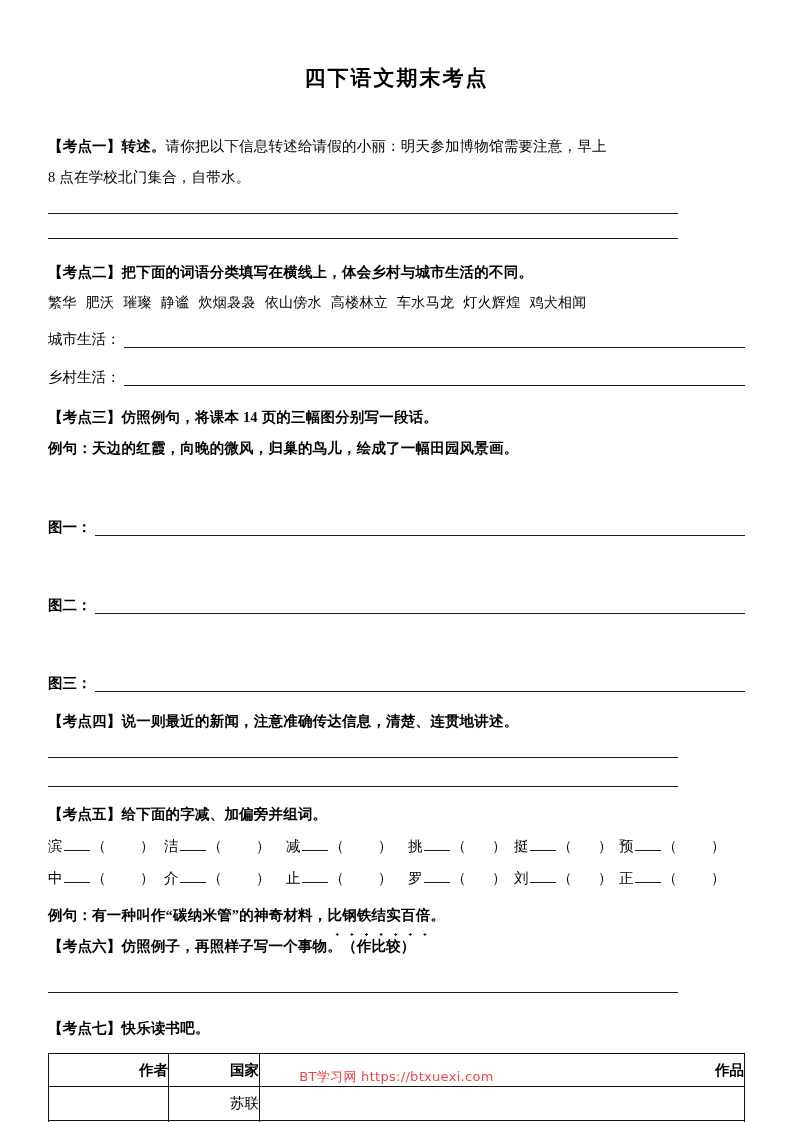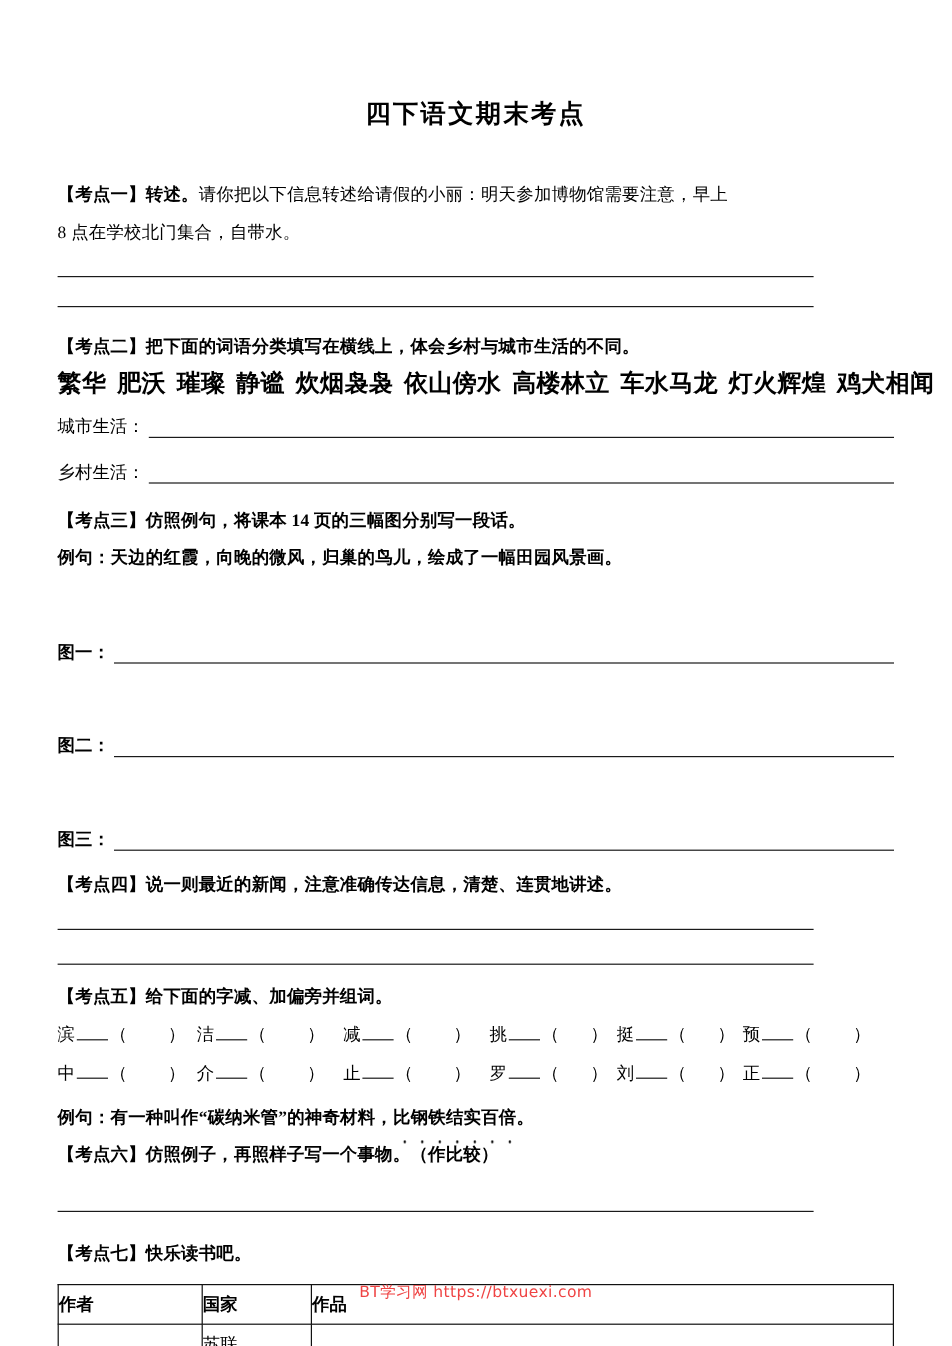--- a/index.html
+++ b/index.html
@@ -21,42 +21,42 @@
     height: 1122px;
     box-sizing: border-box;
     padding: 0 48px;
   }
   .doc-title {
     text-align: center;
     font-size: 21px;
     font-weight: bold;
     letter-spacing: 2px;
     margin: 0;
-    padding-top: 83px;
+    padding-top: 66px;
     line-height: 1.2;
   }
   .block {
     margin: 0;
   }
   .q-line {
     font-size: 14.5px;
     line-height: 31px;
     white-space: nowrap;
     letter-spacing: 0.2px;
   }
   .q-head {
     font-weight: bold;
     text-align: center;
   }
   .q-body {
     font-weight: normal;
   }
   .wordbank {
-    font-size: 20px;
-    font-weight: bold;
+    font-size: 14px;
+    font-weight: normal;
     line-height: 30px;
     letter-spacing: 0.3px;
     white-space: nowrap;
   }
   .wordbank span { margin-right: 9px; }
   .fill-row {
     display: flex;
     align-items: flex-end;
     font-size: 14.5px;
     line-height: 30px;
@@ -115,21 +115,21 @@
   table.book-table {
     border-collapse: collapse;
     width: 697px;
     table-layout: fixed;
     margin-top: 9px;
   }
   table.book-table td, table.book-table th {
     border: 1.2px solid #111;
     height: 33px;
     font-size: 14.5px;
-    text-align: left;
+    text-align: right;
     vertical-align: middle;
     padding: 0;
     font-weight: normal;
   }
   table.book-table thead th {
     font-weight: bold;
     height: 32px;
   }
   .col-author { width: 119px; }
   .col-country { width: 90px; }

